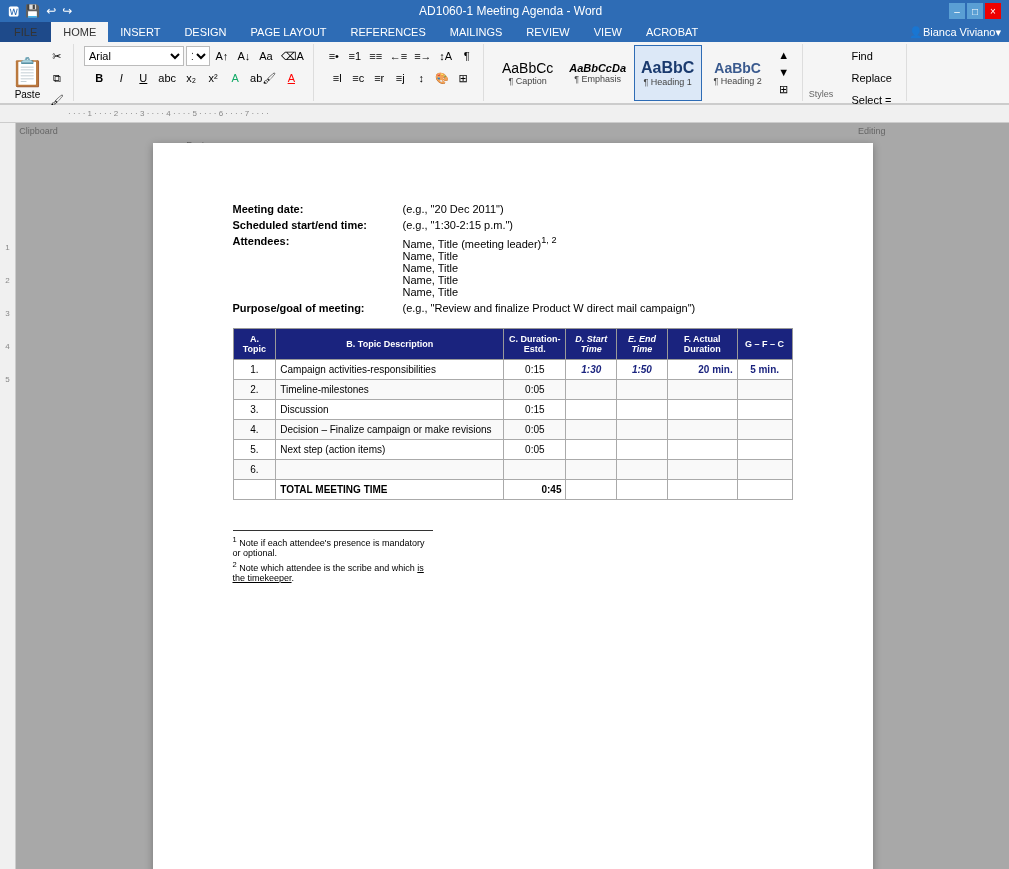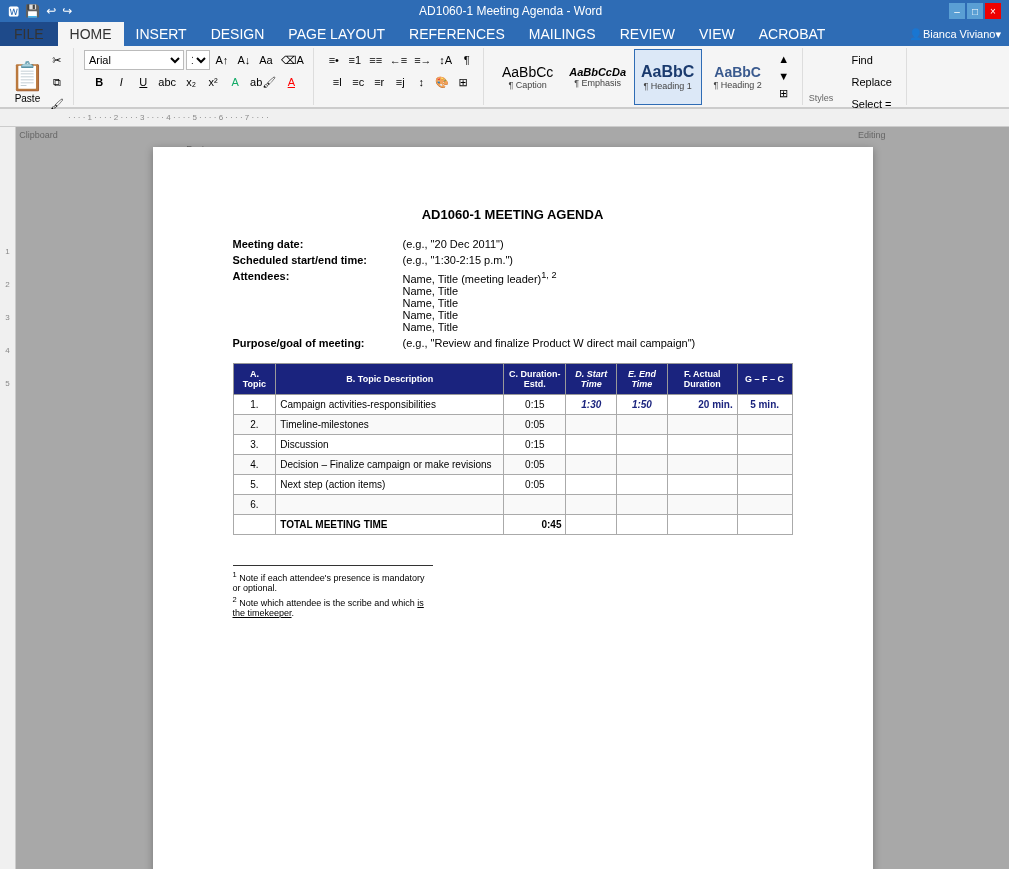--- a/index.html
+++ b/index.html
@@ -16,21 +16,21 @@
       padding: 0 8px;
       font-size: 12px;
     }
     .title-bar-left { display: flex; align-items: center; gap: 6px; }
     .title-bar-controls { display: flex; gap: 2px; }
     .title-bar-btn { width: 16px; height: 16px; background: #5a9fd4; border: none; color: white; font-size: 10px; cursor: pointer; display: flex; align-items: center; justify-content: center; }
 
     
     .ribbon { background: #f5f5f5; border-bottom: 1px solid #ccc; }
     .ribbon-tabs { display: flex; background: #2e6cb5; }
-    .ribbon-tab { padding: 4px 12px; color: white; font-size: 14px; cursor: pointer; }
+    .ribbon-tab { padding: 4px 12px; color: white; font-size: 11px; cursor: pointer; }
     .ribbon-tab.active { background: #f5f5f5; color: #333; }
     .ribbon-content { padding: 2px 4px; display: flex; gap: 4px; align-items: stretch; border-bottom: 1px solid #ccc; }
     .ribbon-group { display: flex; flex-direction: column; align-items: center; border-right: 1px solid #ddd; padding: 2px 6px; min-width: 50px; }
     .ribbon-group-label { font-size: 9px; color: #666; margin-top: 16px; }
     .ribbon-group-content { display: flex; align-items: center; gap: 2px; flex: 1; }
     select.ribbon-select { height: 20px; font-size: 11px; border: 1px solid #bbb; background: white; }
     .ribbon-btn { height: 20px; min-width: 20px; border: 1px solid transparent; background: transparent; cursor: pointer; font-size: 11px; display: flex; align-items: center; justify-content: center; padding: 0 2px; }
     .ribbon-btn.bold { font-weight: bold; }
     .ribbon-btn.italic { font-style: italic; }
     .ribbon-btn.underline { text-decoration: underline; }
@@ -246,21 +246,20 @@
         <span>3</span>
         <span>4</span>
         <span>5</span>
     </div>
   </div>
 
   <div class="document-area">
     <div class="page">
 
 
-      <div class="doc-title">AD1060-1 MEETING AGENDA</div>
 
       <div class="doc-fields">
         <div class="doc-field">
           <span class="doc-field-label">Meeting date:</span>
           <span class="doc-field-value">(e.g., "20 Dec 2011")</span>
         </div>
         <div class="doc-field">
           <span class="doc-field-label">Scheduled start/end time:</span>
           <span class="doc-field-value">(e.g., "1:30-2:15 p.m.")</span>
         </div>

